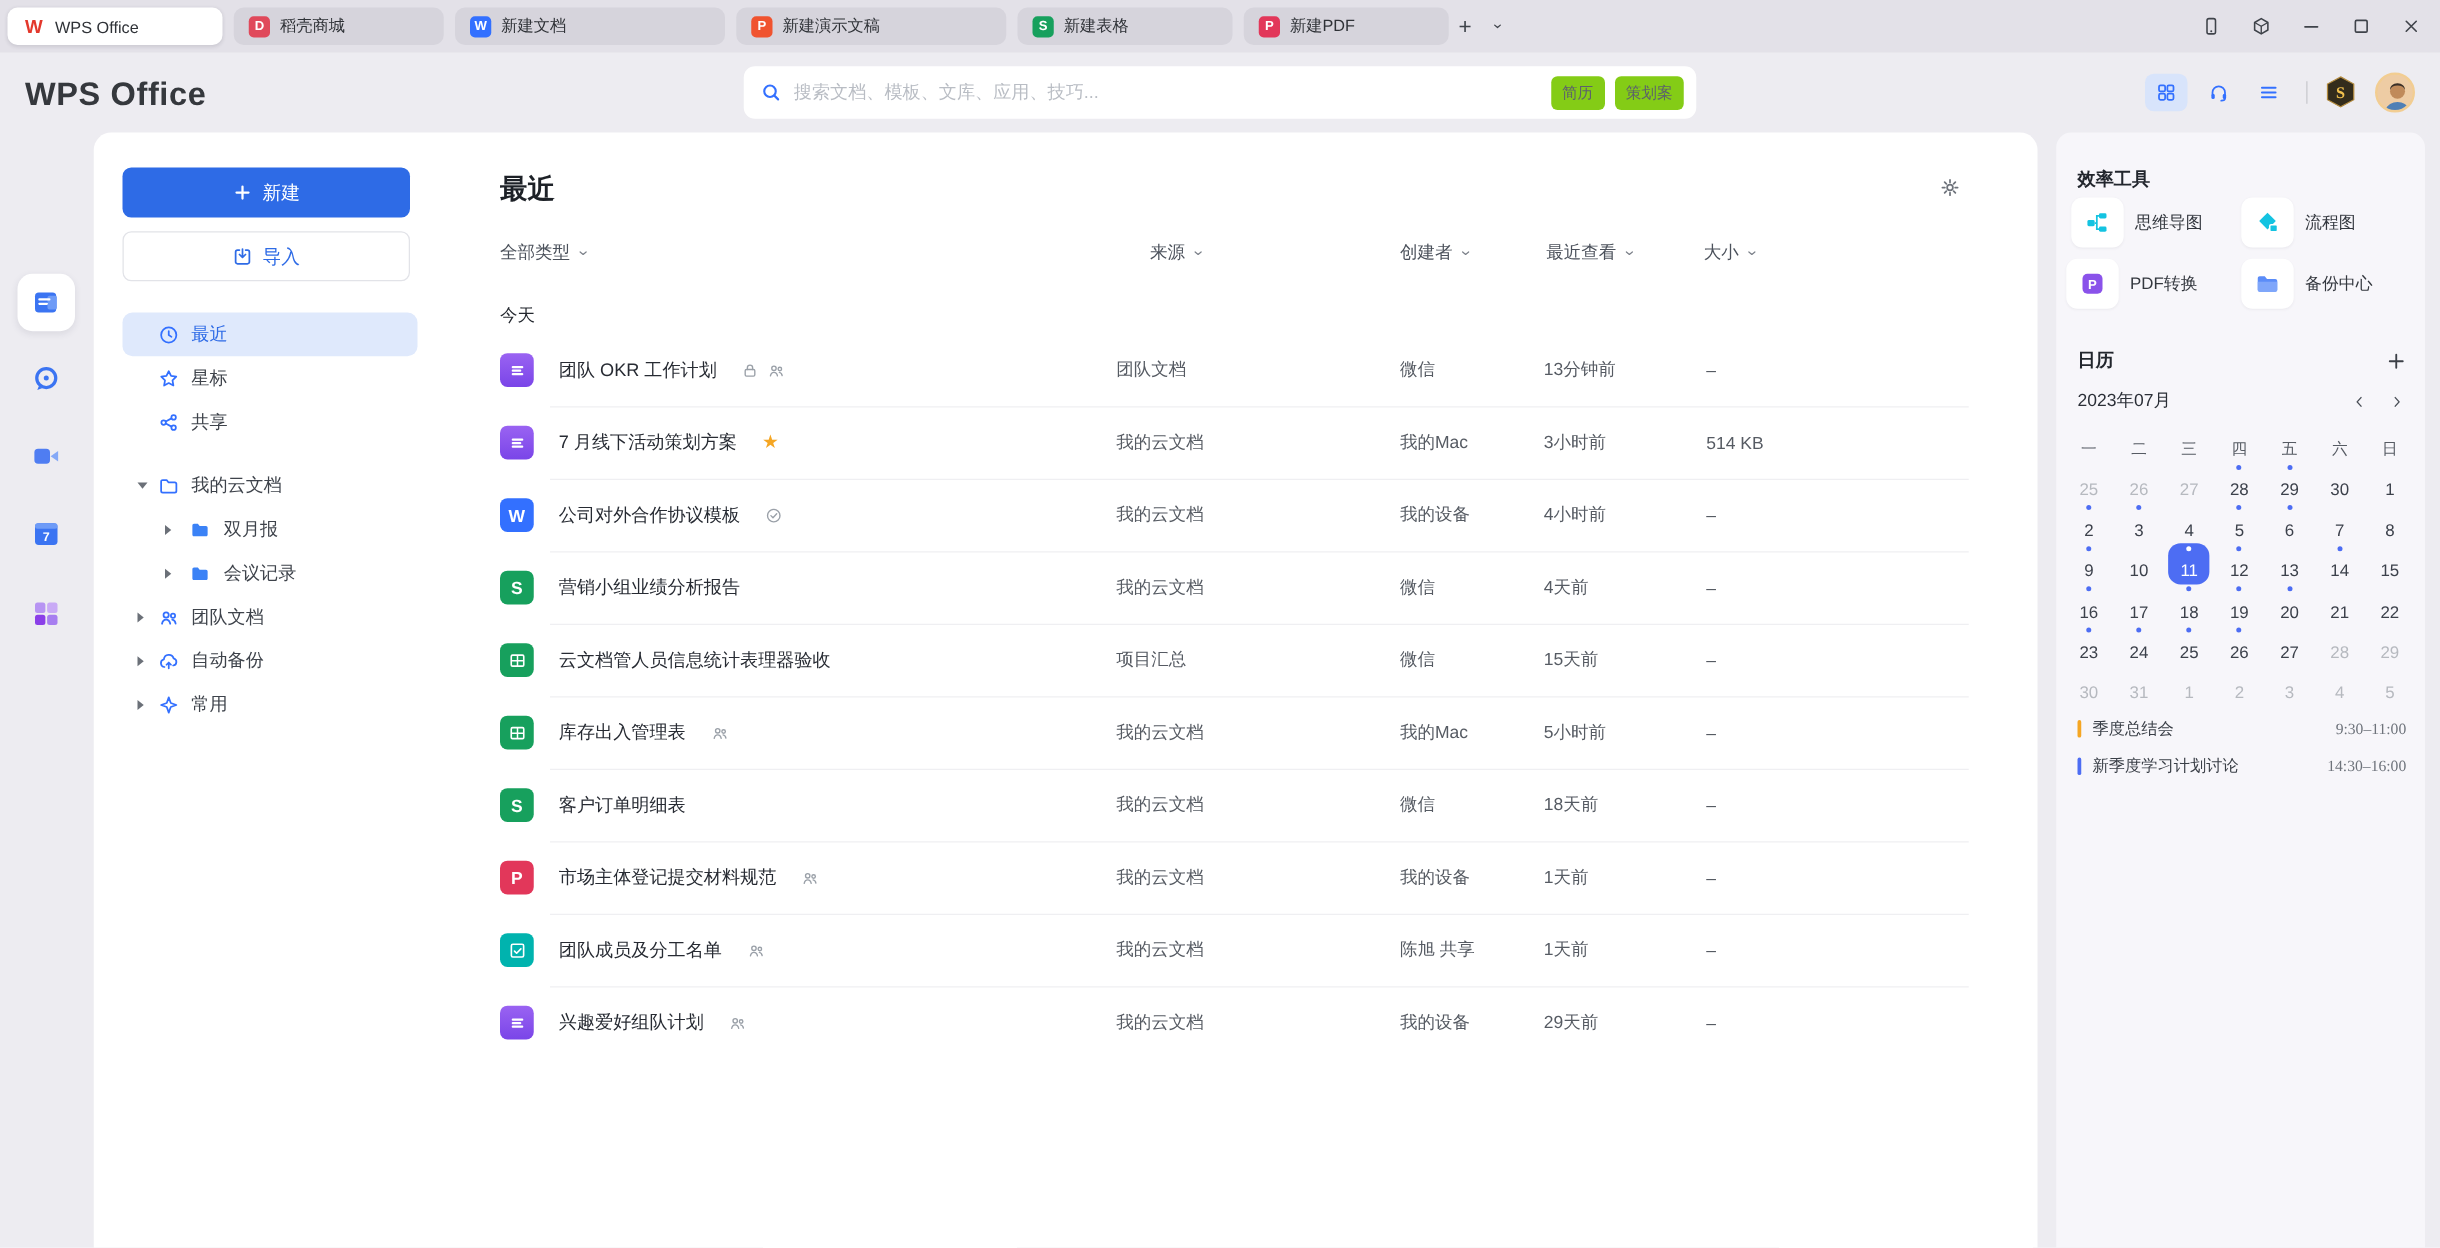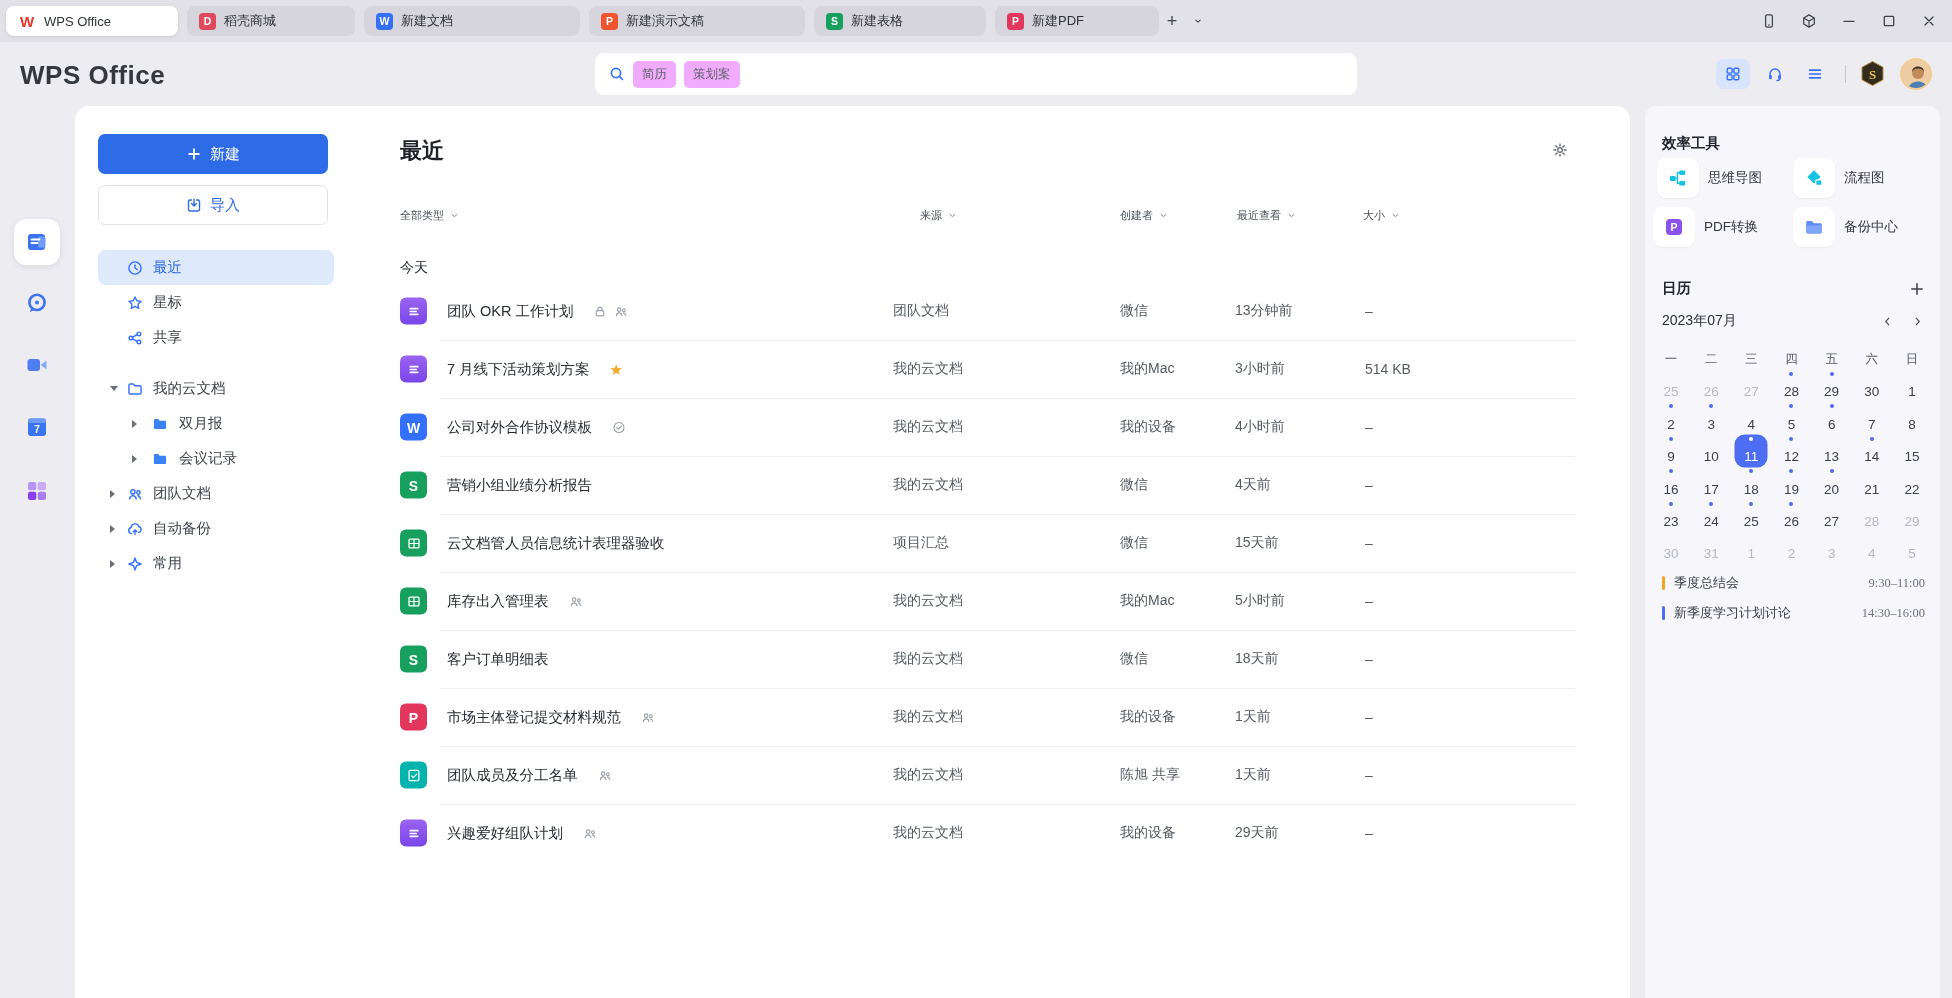--- a/index.html
+++ b/index.html
@@ -31,21 +31,21 @@
   
   .header { position:absolute; left:0; top:42px; width:1952px; height:64px; }
   .logo-text { position:absolute; left:20px; top:18px; font-size:26px;
     font-weight:700; letter-spacing:.5px; color:#35383d; }
   .searchbar { position:absolute; left:595px; top:11px; width:762px; height:42px;
     background:#ffffff; border-radius:9px; display:flex; align-items:center;
     padding:0 10px 0 14px; }
   .searchbar input { flex:1; border:none; outline:none; font-size:14.5px;
     color:#3a3f46; margin-left:10px; font-family:inherit; background:transparent; }
   .searchbar input::placeholder { color:#b9bdc4; }
-  .search-tag { background:#f0abfc; color:#5d626b; font-size:12.5px;
+  .search-tag { background:#84cc16; color:#5d626b; font-size:12.5px;
     padding:5px 9px; border-radius:5px; margin-left:8px; flex:none; }
   .hdr-actions { position:absolute; right:0; top:0; height:64px; }
   .hdr-btn { position:absolute; top:17px; width:34px; height:30px; border-radius:7px;
     display:flex; align-items:center; justify-content:center; color:#3370ff; }
   .hdr-btn.active { background:#d8e4fb; }
   .hdr-divider { position:absolute; top:23px; width:1px; height:18px; background:#c7c7cd; }
   .s-badge { position:absolute; top:18px; width:27px; height:27px; }
   .avatar { position:absolute; top:16px; width:32px; height:32px; border-radius:50%;
     border:2px solid #f2cd92; overflow:hidden; background:#efcda6; }
 
@@ -80,21 +80,21 @@
   .nav-item.indent .caret { left:34px; }
   .nav-item.indent .nico { left:54px; }
   .nav-item.indent .nlabel { left:81px; }
   .nav-gap { height:16px; }
   .nav-gap-big { height:24px; }
 
   
   .listsec { position:absolute; left:277px; top:0; width:1278px; bottom:0; padding:0 55px 0 48px; }
   .list-title { margin-top:30px; font-size:22px; font-weight:700; color:#1d2127; }
   .gear { position:absolute; right:62px; top:36px; color:#6e737b; }
-  .filters { margin-top:42px; position:relative; height:20px; font-size:11px; color:#4b515b; }
+  .filters { margin-top:27px; position:relative; height:20px; font-size:14px; color:#4b515b; }
   .filter { position:absolute; top:0; display:flex; align-items:center; gap:5px; cursor:default; }
   .filter .chev { color:#7b8089; }
   .group-label { margin-top:31px; font-size:14px; color:#23272e; }
   .filerows { margin-top:5px; }
   .frow { position:relative; height:58px; }
   .frow + .frow::before { content:""; position:absolute; left:40px; right:0; top:0;
     height:1px; background:#efeff2; }
   .fcell { position:absolute; top:50%; transform:translateY(-50%); font-size:14px; color:#565b63; }
   .fname-wrap { left:0; display:flex; align-items:center; gap:20px; }
   .ficon { width:27px; height:27px; border-radius:6px; display:flex; align-items:center;
@@ -214,20 +214,21 @@
 
 <div class="header">
   <div class="logo-text">WPS Office</div>
   <div class="searchbar">
     <span class="ico" id="search-ico">
         <svg width="16" height="16" viewBox="0 0 16 16" fill="none" xmlns="http://www.w3.org/2000/svg">
           <circle cx="7" cy="7" r="4.6" stroke="#3370ff" stroke-width="1.7" fill="none"></circle>
           <path d="m10.5 10.5 3 3" stroke="#3370ff" stroke-width="1.7" stroke-linecap="round"></path>
         </svg>
       </span>
+    <input type="text" placeholder="搜索文档、模板、文库、应用、技巧..." style="">
     <span class="search-tag">简历</span>
     <span class="search-tag">策划案</span>
   </div>
   <div class="hdr-actions">
     <div class="hdr-btn active" style="right:202px" id="h-grid">
         <svg width="16" height="16" viewBox="0 0 16 16" fill="none" xmlns="http://www.w3.org/2000/svg">
           <rect x="2.2" y="2.2" width="4.9" height="4.9" rx="1.2" stroke="currentColor" stroke-width="1.4" stroke-linecap="round" stroke-linejoin="round" fill="none"></rect>
           <rect x="8.9" y="2.2" width="4.9" height="4.9" rx="1.2" stroke="currentColor" stroke-width="1.4" stroke-linecap="round" stroke-linejoin="round" fill="none"></rect>
           <rect x="2.2" y="8.9" width="4.9" height="4.9" rx="1.2" stroke="currentColor" stroke-width="1.4" stroke-linecap="round" stroke-linejoin="round" fill="none"></rect>
           <rect x="8.9" y="8.9" width="4.9" height="4.9" rx="1.2" stroke="currentColor" stroke-width="1.4" stroke-linecap="round" stroke-linejoin="round" fill="none"></rect>

